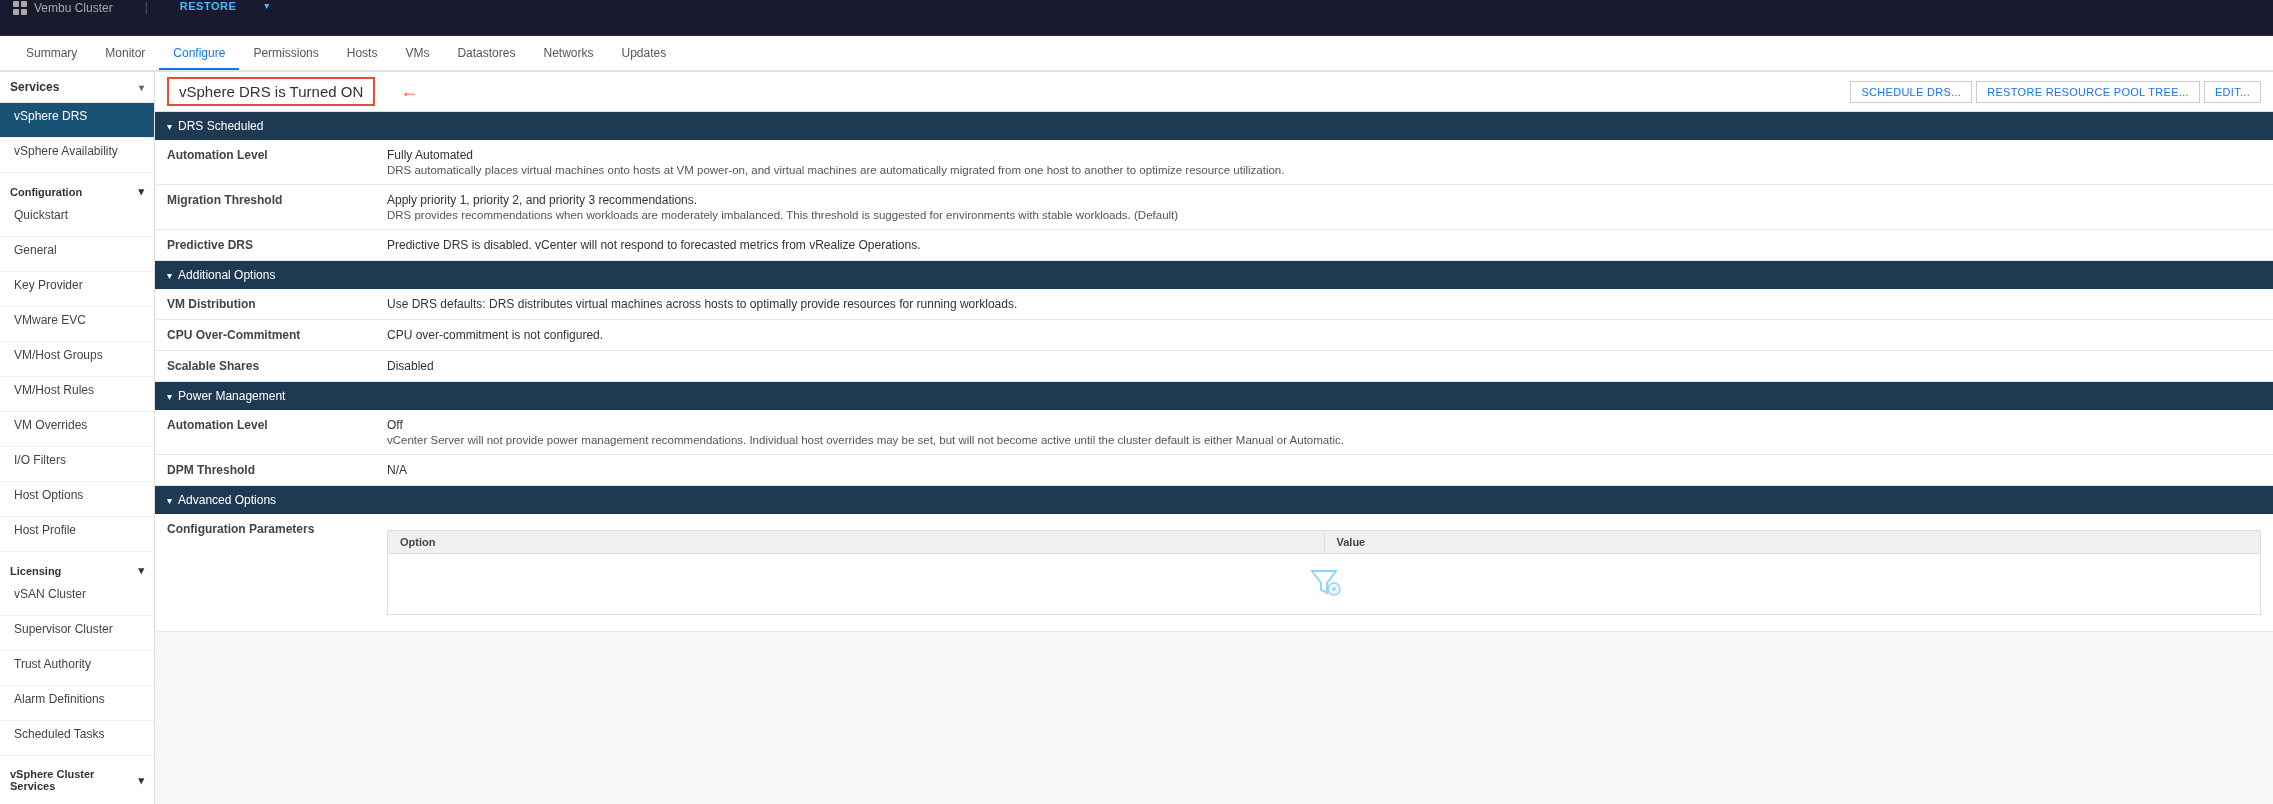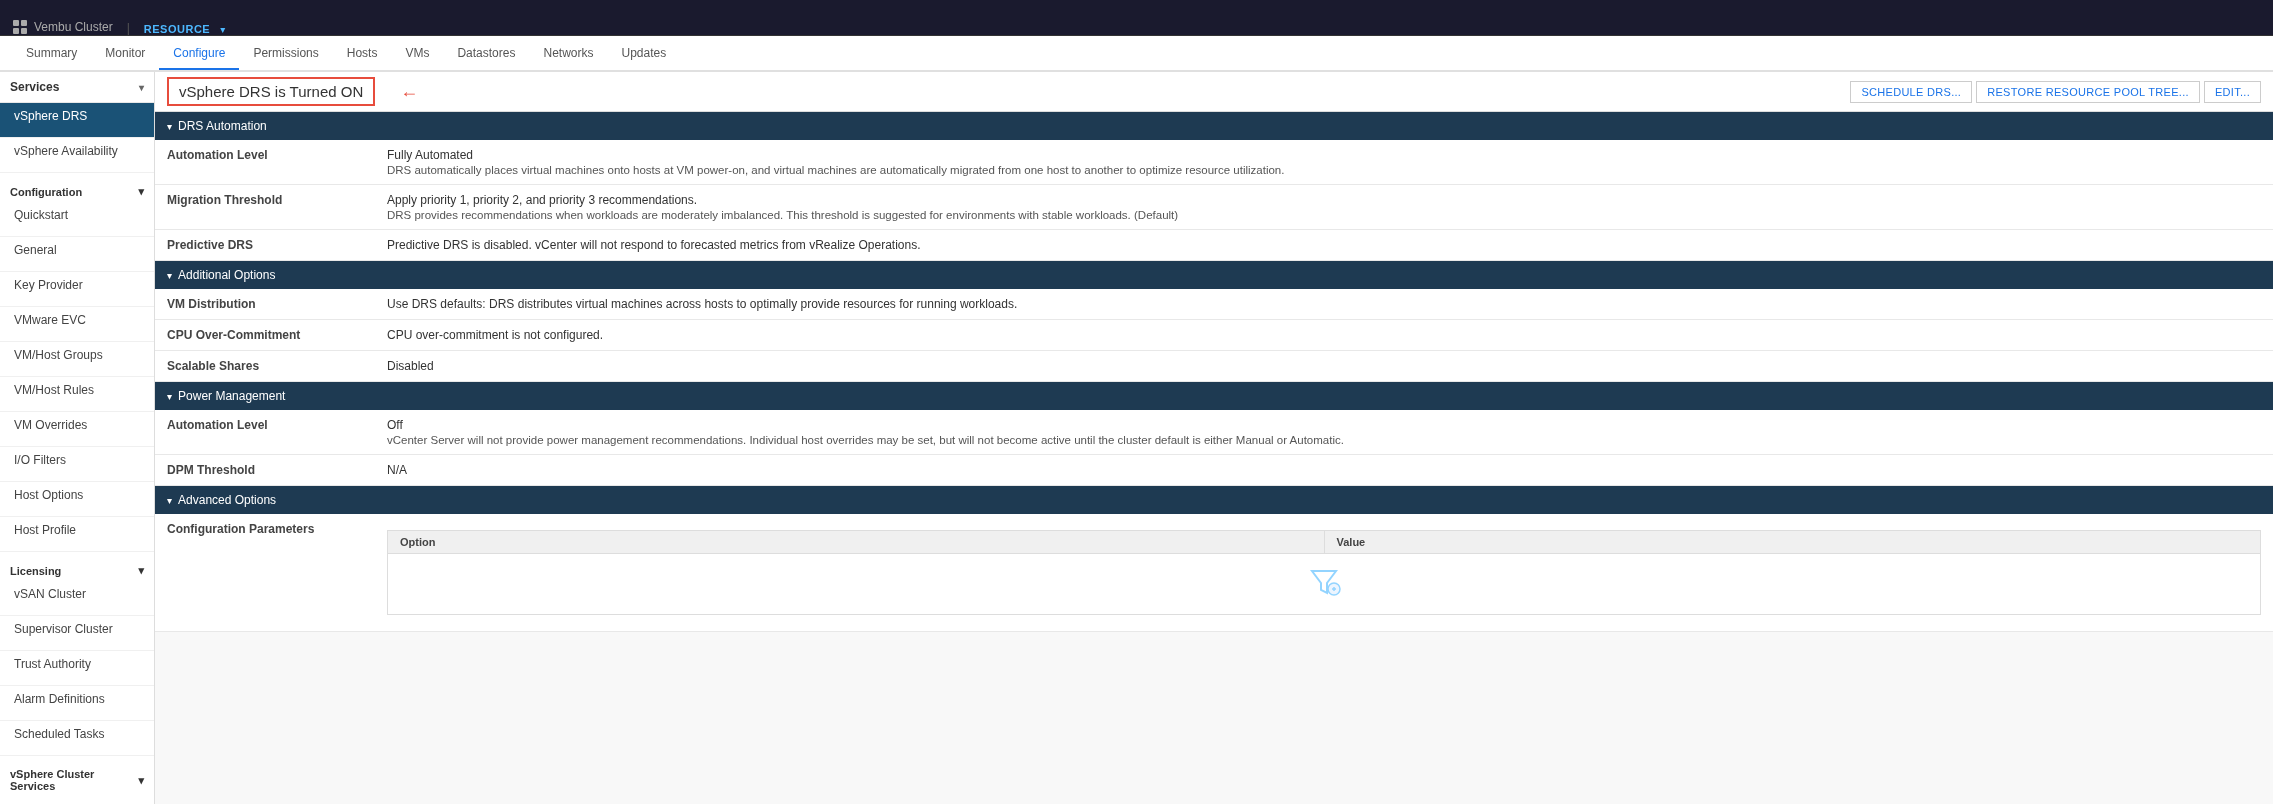--- a/index.html
+++ b/index.html
@@ -1,19 +1,19 @@
 <!DOCTYPE html>
 <html><head>
   <meta charset="utf-8">
   <style>
     * { box-sizing: border-box; margin: 0; padding: 0; }
     body { font-family: -apple-system, BlinkMacSystemFont, 'Segoe UI', Arial, sans-serif; font-size: 12px; color: #333; background: #f4f4f4; overflow: hidden; }
     
     
-    .header { display: flex; align-items: flex-end; background: #1a1a2e; color: #ccc; height: 36px; padding: 0 12px; gap: 10px; border-bottom: 1px solid #333; }
+    .header { display: flex; align-items: flex-start; background: #1a1a2e; color: #ccc; height: 36px; padding: 0 12px; gap: 28px; border-bottom: 1px solid #333; }
     .header-logo { display: flex; align-items: center; gap: 6px; color: #aaa; font-size: 12px; }
     .header-logo svg { width: 16px; height: 16px; }
     .header-sep { color: #555; margin: 0 4px; }
     .actions-btn { color: #4db8ff; font-size: 11px; font-weight: 600; cursor: pointer; letter-spacing: 0.5px; }
     .actions-arrow { color: #4db8ff; font-size: 10px; }
 
     
     .nav-tabs { display: flex; align-items: center; background: #fff; border-bottom: 2px solid #e0e0e0; padding: 0 12px; height: 36px; }
     .nav-tab { padding: 8px 14px; font-size: 12px; color: #555; cursor: pointer; border-bottom: 2px solid transparent; margin-bottom: -2px; }
     .nav-tab.active { color: #1a73e8; border-bottom: 2px solid #1a73e8; font-weight: 500; }
@@ -68,21 +68,21 @@
   <div class="header-logo">
     <svg viewBox="0 0 16 16" fill="none" xmlns="http://www.w3.org/2000/svg">
       <rect x="1" y="1" width="6" height="6" rx="1" fill="#aaa"></rect>
       <rect x="9" y="1" width="6" height="6" rx="1" fill="#aaa"></rect>
       <rect x="1" y="9" width="6" height="6" rx="1" fill="#aaa"></rect>
       <rect x="9" y="9" width="6" height="6" rx="1" fill="#aaa"></rect>
     </svg>
     <span>Vembu Cluster</span>
   </div>
   <span class="header-sep">|</span>
-  <span class="actions-btn">RESOURCE</span>
+  <span class="actions-btn">RESTORE</span>
   <span class="actions-arrow">▾</span>
 </div>
 
 <div class="nav-tabs">
   <span class="nav-tab">Summary</span>
   <span class="nav-tab">Monitor</span>
   <span class="nav-tab active">Configure</span>
   <span class="nav-tab">Permissions</span>
   <span class="nav-tab">Hosts</span>
   <span class="nav-tab">VMs</span>
@@ -148,21 +148,21 @@
       <span class="arrow-indicator">←</span>
       <div class="header-action-btns">
         <button class="header-action-btn">SCHEDULE DRS...</button>
         <button class="header-action-btn">RESTORE RESOURCE POOL TREE...</button>
         <button class="header-action-btn">EDIT...</button>
       </div>
     </div>
 
     <div class="section-header">
       <span class="collapse-arrow">▾</span>
-      <span>DRS Automation</span>
+      <span>DRS Scheduled</span>
     </div>
     <table class="data-table bg-white">
       <tbody>
           <tr>
         <td>Automation Level</td>
         <td>
           <div>Fully Automated</div>
           <div class="normal-text">DRS automatically places virtual machines onto hosts at VM power-on, and virtual machines are automatically migrated from one host to another to optimize resource utilization.</div>
         </td>
       </tr>

